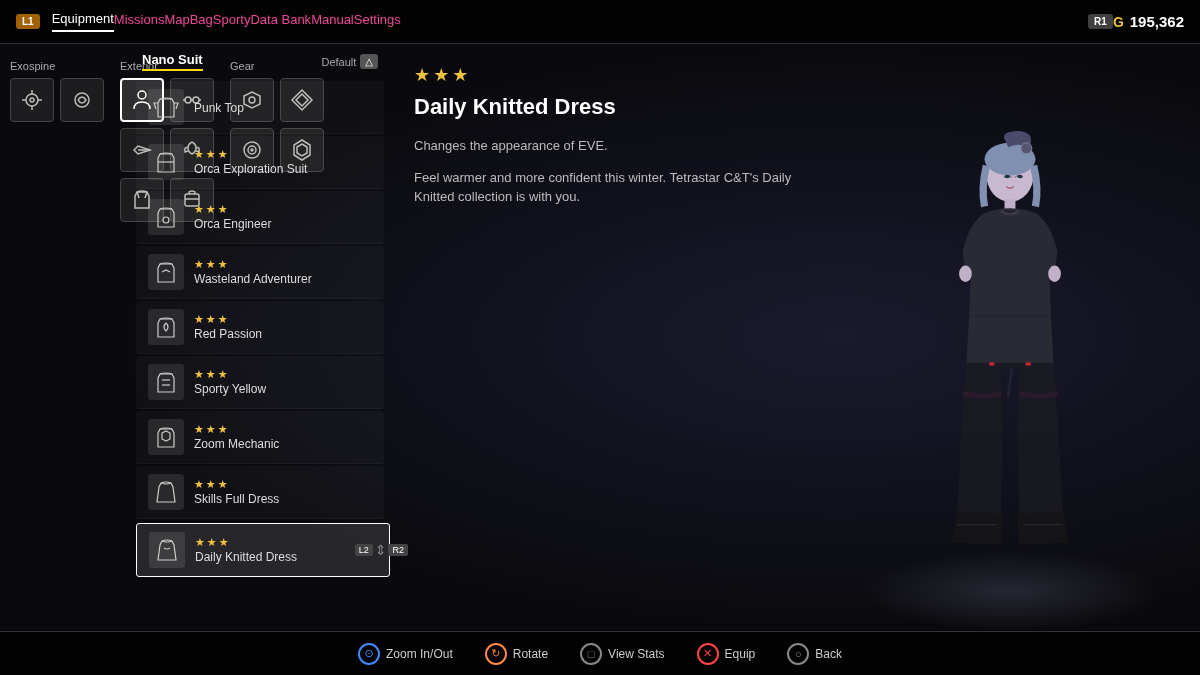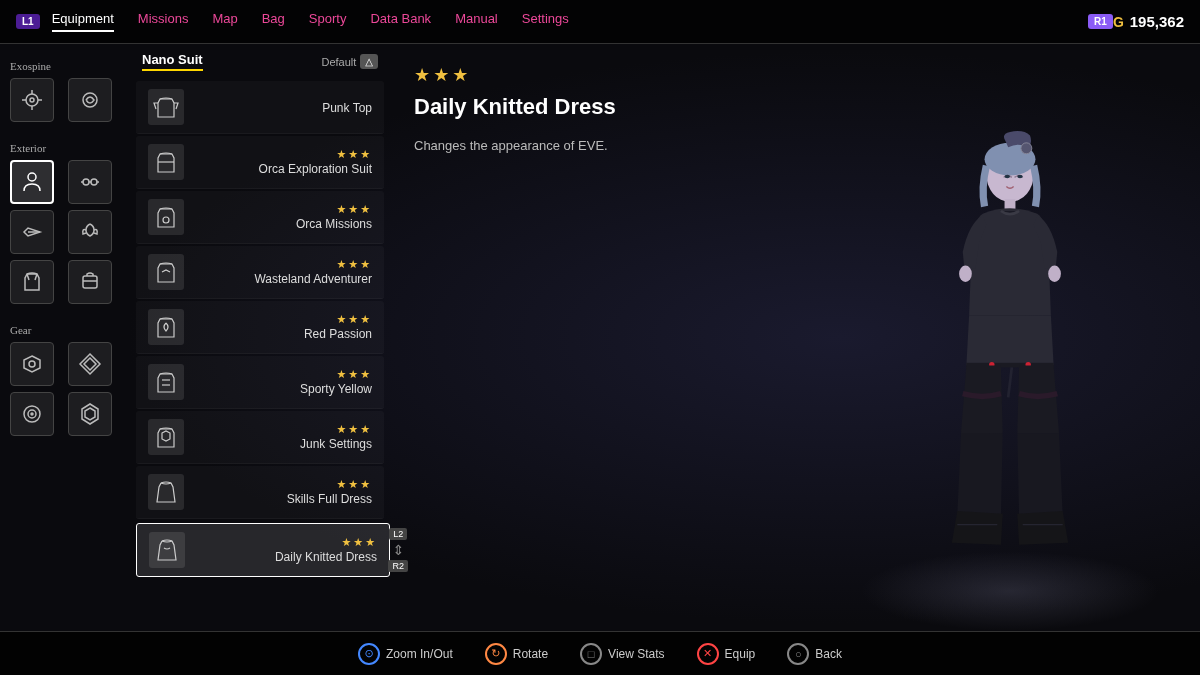--- a/index.html
+++ b/index.html
@@ -26,46 +26,45 @@
       position: relative;
       z-index: 10;
       display: flex;
       align-items: center;
       height: 44px;
       padding: 0 16px;
       background: rgba(0,0,0,0.7);
       border-bottom: 1px solid #333;
     }
     .nav-btn-l1 {
-      background: #4c1d95;
+      background: #a16207;
       color: #fff;
       font-size: 10px;
       font-weight: bold;
       padding: 2px 6px;
       border-radius: 3px;
       margin-right: 12px;
     }
     .nav-tabs {
       display: flex;
-      gap: 24px;
-      align-items: flex-start;
+      align-items: center;
       flex: 1;
     }
     .nav-tab {
       font-size: 13px;
       color: #ec4899;
       cursor: pointer;
       padding-bottom: 4px;
     }
     .nav-tab.active {
       color: #fff;
       border-bottom: 2px solid #fff;
     }
     .nav-btn-r1 {
-      background: #8b5cf6;
+      background: #404040;
       color: #fff;
       font-size: 10px;
       font-weight: bold;
       padding: 2px 6px;
       border-radius: 3px;
       margin-left: 12px;
     }
     .currency {
       margin-left: auto;
       display: flex;
@@ -86,23 +85,21 @@
       z-index: 10;
       display: flex;
       height: calc(675px - 44px - 44px);
     }
 
     
     .sidebar {
       width: 130px;
       padding: 16px 10px;
       display: flex;
-      flex-direction: column;
       gap: 16px;
-      font-family: Liberation Serif, serif;
     }
     .sidebar-section-label {
       font-size: 11px;
       color: #aaa;
       margin-bottom: 6px;
     }
     .sidebar-grid {
       display: grid;
       grid-template-columns: 1fr 1fr;
       gap: 6px;
@@ -181,35 +178,34 @@
       border-radius: 3px;
       display: flex;
       align-items: center;
       justify-content: center;
       font-size: 20px;
       color: #ccc;
       flex-shrink: 0;
     }
     .eq-item-info {
       flex: 1;
-      text-align: right;
     }
     .eq-stars {
       color: #f0c040;
       font-size: 11px;
       letter-spacing: 2px;
     }
     .eq-name {
       font-size: 12px;
       color: #ddd;
       margin-top: 1px;
     }
     .scroll-btns {
       display: flex;
-      flex-direction: column;
+      flex-direction: row;
       align-items: center;
       gap: 2px;
       padding-right: 4px;
     }
     .scroll-btn-label {
       background: #444;
       color: #fff;
       font-size: 9px;
       padding: 1px 4px;
       border-radius: 2px;
@@ -477,21 +473,21 @@
     <div class="eq-item">
       <div class="eq-item-icon">
         <svg width="28" height="28" viewBox="0 0 28 28" fill="none" stroke="#ccc" stroke-width="1.2">
           <path d="M8 6 L6 10 L6 24 L22 24 L22 10 L20 6 Z"></path>
           <path d="M8 6 Q14 4 20 6"></path>
           <circle cx="14" cy="17" r="3"></circle>
         </svg>
       </div>
       <div class="eq-item-info">
         <div class="eq-stars">★★★</div>
-        <div class="eq-name">Orca Missions</div>
+        <div class="eq-name">Orca Engineer</div>
       </div>
     </div>
 
     <div class="eq-item">
       <div class="eq-item-icon">
         <svg width="28" height="28" viewBox="0 0 28 28" fill="none" stroke="#ccc" stroke-width="1.2">
           <path d="M8 6 L6 10 L6 24 L22 24 L22 10 L20 6 Z"></path>
           <path d="M8 6 Q14 4 20 6"></path>
           <path d="M10 14 L14 12 L18 14"></path>
         </svg>
@@ -534,21 +530,21 @@
     <div class="eq-item">
       <div class="eq-item-icon">
         <svg width="28" height="28" viewBox="0 0 28 28" fill="none" stroke="#ccc" stroke-width="1.2">
           <path d="M8 6 L6 10 L6 24 L22 24 L22 10 L20 6 Z"></path>
           <path d="M8 6 Q14 4 20 6"></path>
           <path d="M10 10 L14 8 L18 10 L18 16 L14 18 L10 16 Z"></path>
         </svg>
       </div>
       <div class="eq-item-info">
         <div class="eq-stars">★★★</div>
-        <div class="eq-name">Junk Settings</div>
+        <div class="eq-name">Zoom Mechanic</div>
       </div>
     </div>
 
     <div class="eq-item">
       <div class="eq-item-icon">
         <svg width="28" height="28" viewBox="0 0 28 28" fill="none" stroke="#ccc" stroke-width="1.2">
           <path d="M9 5 L7 9 L5 24 L23 24 L21 9 L19 5 Q14 3 9 5"></path>
           <path d="M9 5 Q14 7 19 5"></path>
         </svg>
       </div>
@@ -577,20 +573,21 @@
         <span style="color:#888; font-size:14px;">⇕</span>
         <span class="scroll-btn-label">R2</span>
       </div>
     </div>
   </div>
 
   <div class="detail-panel">
     <div class="detail-stars">★★★</div>
     <div class="detail-title">Daily Knitted Dress</div>
     <div class="detail-desc">Changes the appearance of EVE.</div>
+    <div class="detail-flavor">Feel warmer and more confident this winter. Tetrastar C&amp;T's Daily Knitted collection is with you.</div>
   </div>
 
   <div class="character-area">
     <div class="character-platform"></div>
 
     <svg class="char-svg" viewBox="0 0 220 520" fill="none" xmlns="http://www.w3.org/2000/svg" style="position:absolute; bottom:20px; left:50%; transform:translateX(-50%); width:200px; height:500px;">
 
       <ellipse cx="110" cy="55" rx="26" ry="30" fill="#c8b8d0"></ellipse>
 
       <ellipse cx="110" cy="38" rx="28" ry="18" fill="#8090b0"></ellipse>

